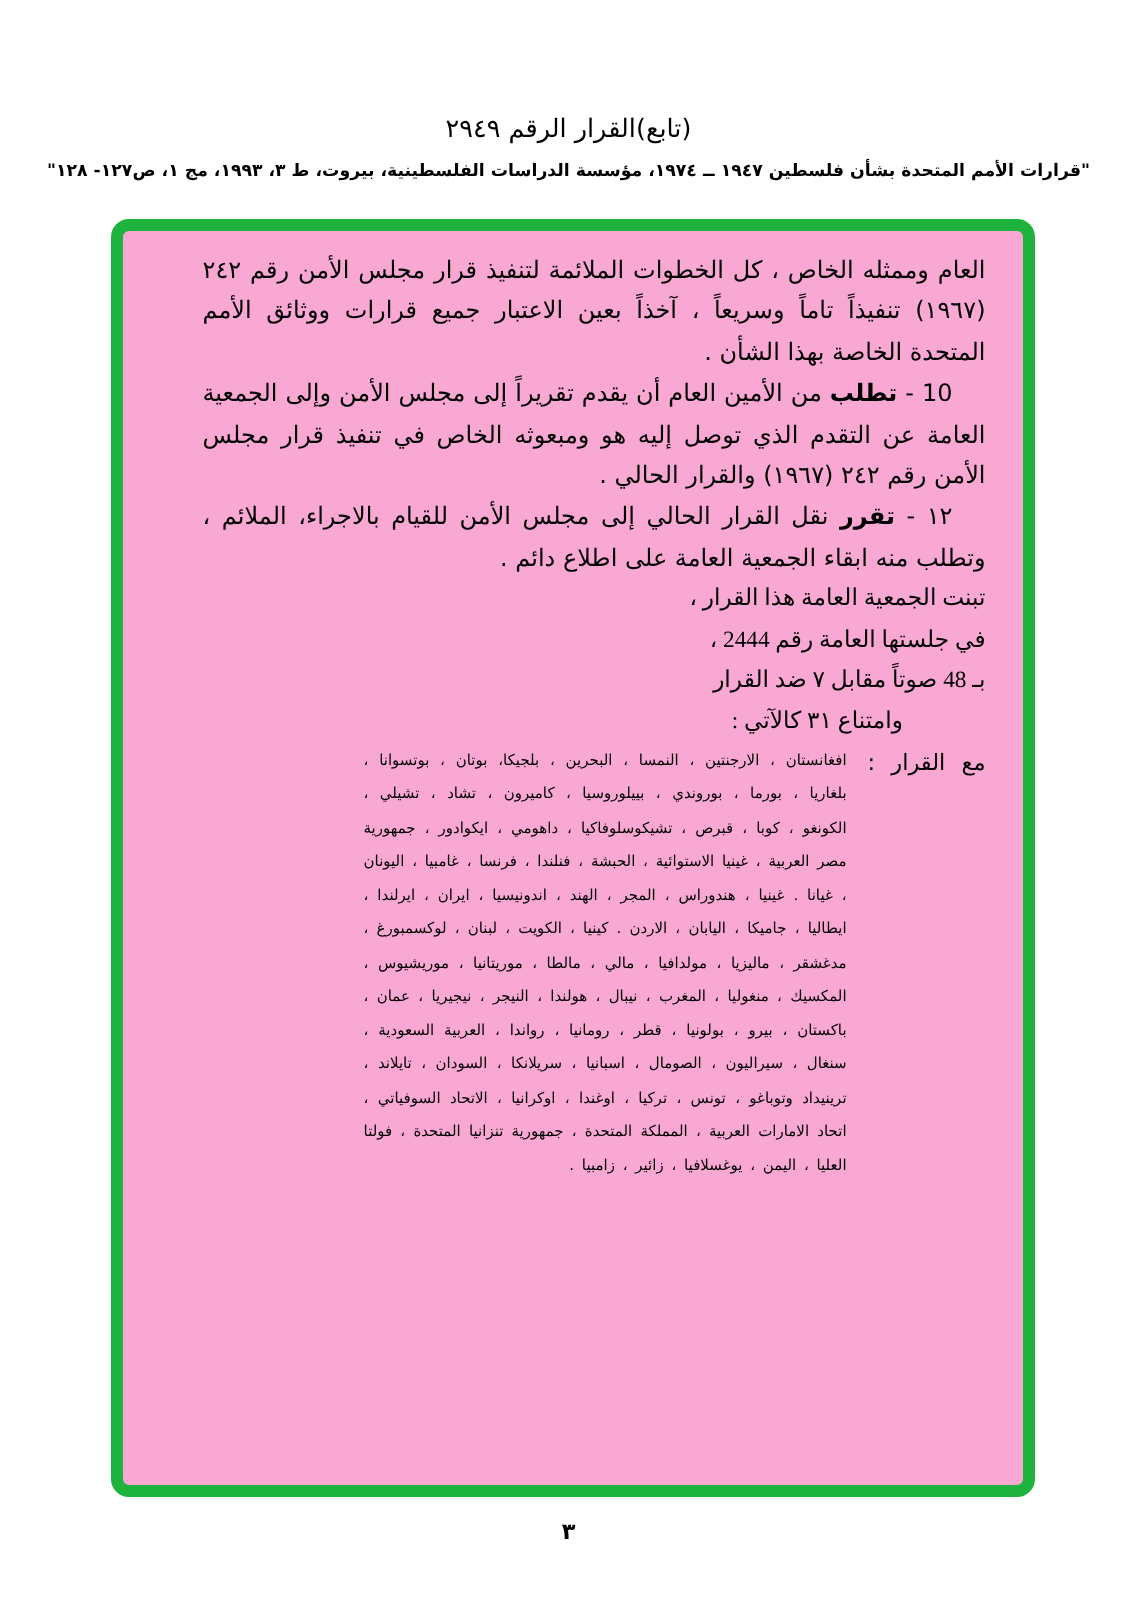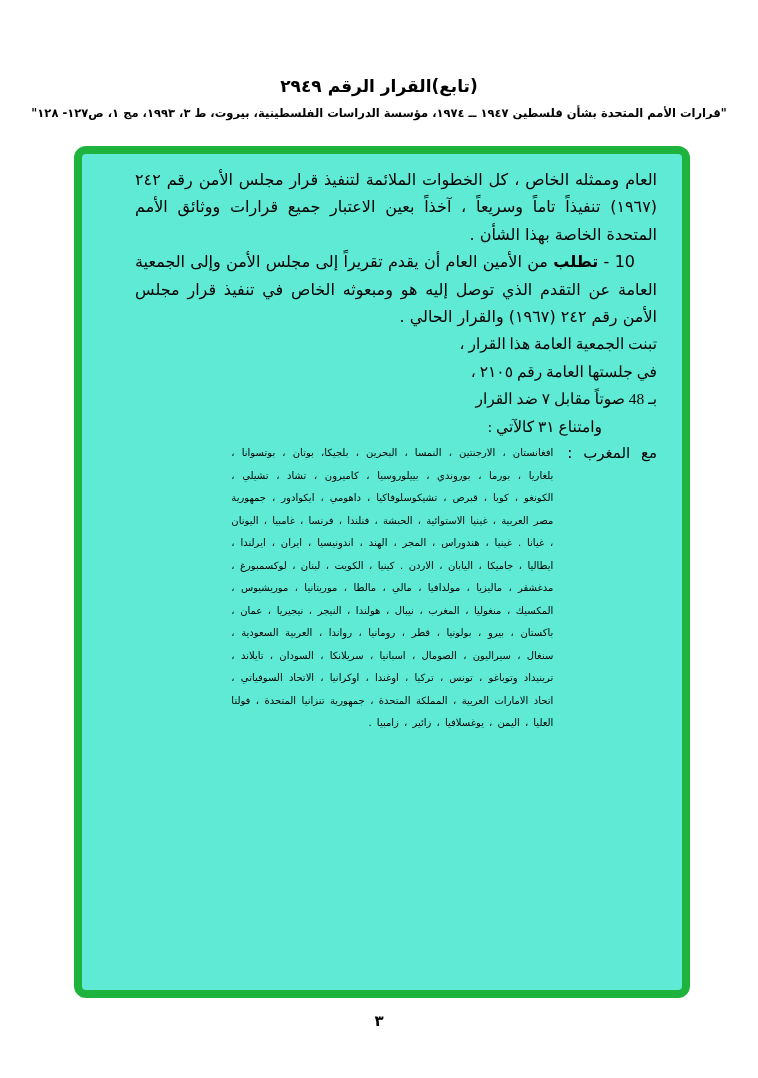--- a/index.html
+++ b/index.html
@@ -8,35 +8,35 @@
     background: #ffffff;
     position: relative;
     font-family: "DejaVu Sans", sans-serif;
     color: #000;
     direction: rtl;
     overflow: hidden;
   }
   .doc-title {
     position: absolute; top: 76px; left: 0; width: 758px;
     text-align: center;
-    font-size: 17px; font-weight: bold;
+    font-size: 17px; font-weight: normal;
     letter-spacing: 0.5px;
   }
   .doc-citation {
     position: absolute; top: 106px; left: 0; width: 758px;
     text-align: center;
     font-size: 11.5px; font-weight: bold;
   }
   .green-box {
     position: absolute; top: 146px; left: 74px;
     width: 616px; height: 852px;
     border: 8px solid #1eb33d;
     border-radius: 12px;
     box-sizing: border-box;
-    background: #5eead4;
+    background: #f9a8d4;
   }
   .text-col {
     position: absolute; top: 12px; right: 25px;
     width: 522px;
   }
   .para {
     margin: 0;
     font-size: 16px;
     line-height: 27.4px;
     text-align: justify;
@@ -84,29 +84,30 @@
 
 <div class="doc-citation">"قرارات الأمم المتحدة بشأن فلسطين ١٩٤٧ ــ ١٩٧٤، مؤسسة الدراسات الفلسطينية، بيروت، ط ٣، ١٩٩٣، مج ١، ص١٢٧- ١٢٨"</div>
 
 <div class="green-box">
   <div class="text-col">
 
     <p class="para">العام وممثله الخاص ، كل الخطوات الملائمة لتنفيذ قرار مجلس الأمن رقم ٢٤٢ (١٩٦٧) تنفيذاً تاماً وسريعاً ، آخذاً بعين الاعتبار جميع قرارات ووثائق الأمم المتحدة الخاصة بهذا الشأن .</p>
 
     <p class="para indent"><span>10 - </span><b>تطلب</b><span> من الأمين العام أن يقدم تقريراً إلى مجلس الأمن وإلى الجمعية العامة عن التقدم الذي توصل إليه هو ومبعوثه الخاص في تنفيذ قرار مجلس الأمن رقم ٢٤٢ (١٩٦٧) والقرار الحالي .</span></p>
 
+    <p class="para indent"><span>١٢ - </span><b>تقرر</b><span> نقل القرار الحالي إلى مجلس الأمن للقيام بالاجراء، الملائم ، وتطلب منه ابقاء الجمعية العامة على اطلاع دائم .</span></p>
 
     <div>
       <div class="ad-line">تبنت الجمعية العامة هذا القرار ،</div>
-      <div class="ad-line">في جلستها العامة رقم ٢١٠٥ ،</div>
+      <div class="ad-line">في جلستها العامة رقم 2444 ،</div>
       <div class="ad-line">بـ 48 صوتاً مقابل ٧ ضد القرار</div>
       <div class="ad-line extra-indent">وامتناع ٣١ كالآتي :</div>
     </div>
 
     <div class="vote-row">
-      <div class="vote-label">مع المغرب :</div>
+      <div class="vote-label">مع القرار :</div>
       <div class="vote-list">افغانستان ، الارجنتين ، النمسا ، البحرين ، بلجيكا، بوتان ، بوتسوانا ، بلغاريا ، بورما ، بوروندي ، بييلوروسيا ، كاميرون ، تشاد ، تشيلي ، الكونغو ، كوبا ، قبرص ، تشيكوسلوفاكيا ، داهومي ، ايكوادور ، جمهورية مصر العربية ، غينيا الاستوائية ، الحبشة ، فنلندا ، فرنسا ، غامبيا ، اليونان ، غيانا . غينيا ، هندوراس ، المجر ، الهند ، اندونيسيا ، ايران ، ايرلندا ، ايطاليا ، جاميكا ، اليابان ، الاردن . كينيا ، الكويت ، لبنان ، لوكسمبورغ ، مدغشقر ، ماليزيا ، مولدافيا ، مالي ، مالطا ، موريتانيا ، موريشيوس ، المكسيك ، منغوليا ، المغرب ، نيبال ، هولندا ، النيجر ، نيجيريا ، عمان ، باكستان ، بيرو ، بولونيا ، قطر ، رومانيا ، رواندا ، العربية السعودية ، سنغال ، سيراليون ، الصومال ، اسبانيا ، سريلانكا ، السودان ، تايلاند ، ترينيداد وتوباغو ، تونس ، تركيا ، اوغندا ، اوكرانيا ، الاتحاد السوفياتي ، اتحاد الامارات العربية ، المملكة المتحدة ، جمهورية تنزانيا المتحدة ، فولتا العليا ، اليمن ، يوغسلافيا ، زائير ، زامبيا .</div>
     </div>
 
   </div>
 </div>
 
 <div class="page-num">٣</div>
 
 </body></html>

